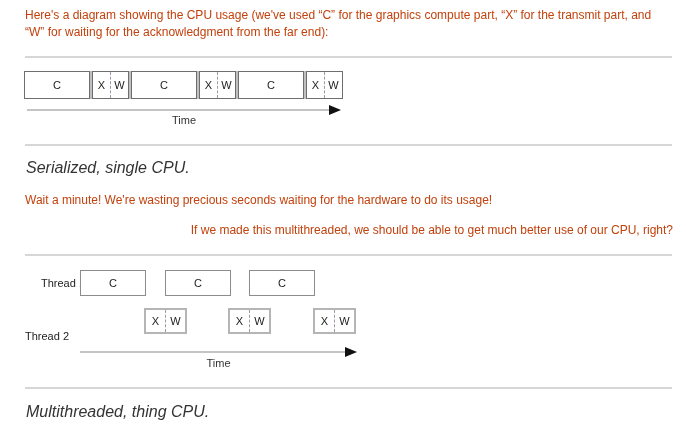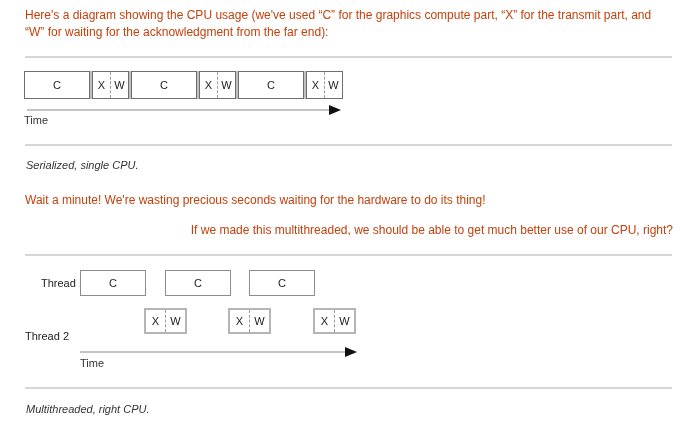--- a/index.html
+++ b/index.html
@@ -1,42 +1,42 @@
 <!DOCTYPE html>
 <html><head>
 <meta charset="utf-8">
 <style>
   html,body{margin:0;padding:0;}
   body{
     width:686px;height:430px;position:relative;background:#ffffff;
     font-family:"Liberation Sans", sans-serif;color:#333333;overflow:hidden;
   }
   .para{position:absolute;left:25px;width:648px;font-size:12px;line-height:17px;margin:0;color:#c2410c;}
-  .caption{position:absolute;left:26px;margin:0;font-size:11px;font-style:italic;color:#333;}
+  .caption{position:absolute;left:26px;margin:0;font-size:16px;font-style:italic;color:#333;}
   .rule{position:absolute;left:25px;width:647px;height:2px;background:#d6d6d6;}
   .r1{top:56px;} .r2{top:144px;} .r3{top:254px;} .r4{top:387px;}
 
   
   .strip{position:absolute;left:24px;top:71px;height:28px;display:inline-flex;gap:2px;background:#c0c0c0;}
   .strip .cbox{box-sizing:border-box;width:66px;height:28px;border:1px solid #6e6e6e;background:#fff;
     display:flex;align-items:center;justify-content:center;font-size:11px;color:#222;}
   .strip .xwbox{box-sizing:border-box;width:37px;height:28px;border:1px solid #6e6e6e;background:#fff;display:flex;}
   .cell{flex:1;display:flex;align-items:center;justify-content:center;font-size:11px;color:#222;}
   .wcell{border-left:1px dashed #a295a8;}
 
   
   .arrow{position:absolute;height:12px;}
   .a1{left:27px;top:104px;width:314px;}
   .a2{left:80px;top:346px;width:277px;}
   .arrow .line{position:absolute;left:0;top:5px;height:2px;background:#c4c4c4;}
   .a1 .line{width:302px;} .a2 .line{width:265px;}
   .arrow .head{position:absolute;top:1px;width:0;height:0;
     border-top:5px solid transparent;border-bottom:5px solid transparent;border-left:12px solid #111;}
   .a1 .head{left:302px;} .a2 .head{left:265px;}
-  .timelabel{position:absolute;font-size:11px;color:#333;}
+  .timelabel{position:absolute;font-size:11px;color:#333;text-align:center;}
   .t1{left:24px;top:114px;width:320px;}
   .t2{left:80px;top:357px;width:277px;}
 
   
   .tlabel{position:absolute;left:25px;font-size:11px;color:#222;}
   .tl1{top:277px;margin-left:16px;} .tl2{top:316px;margin-top:14px;}
   .cbox2{position:absolute;top:270px;box-sizing:border-box;width:66px;height:26px;border:1px solid #8c8c8c;
     background:#fff;display:flex;align-items:center;justify-content:center;font-size:11px;color:#222;}
   .cb0{left:80px;} .cb1{left:165px;} .cb2{left:249px;}
   .xwbox2{position:absolute;top:308px;box-sizing:border-box;width:43px;height:26px;border:2px solid #b5b5b5;
@@ -82,21 +82,21 @@
   <div class="arrow a1">
     <div class="line"></div>
     <div class="head"></div>
   </div>
   <div class="timelabel t1">Time</div>
 
   <div class="rule r2"></div>
 
   <p class="caption cap1">Serialized, single CPU.</p>
 
-  <p class="para p2">Wait a minute! We're wasting precious seconds waiting for the hardware to do its thing!</p>
+  <p class="para p2">Wait a minute! We're wasting precious seconds waiting for the hardware to do its usage!</p>
   <p class="para p3">If we made this multithreaded, we should be able to get much better use of our CPU, right?</p>
 
   <div class="rule r3"></div>
 
   <div class="tlabel tl1">Thread 1</div>
   <div class="tlabel tl2">Thread 2</div>
 
   <div class="cbox2 cb0">
       <span>C</span>
     </div>
@@ -121,15 +121,15 @@
   </div>
 
   <div class="arrow a2">
     <div class="line"></div>
     <div class="head"></div>
   </div>
   <div class="timelabel t2">Time</div>
 
   <div class="rule r4"></div>
 
-  <p class="caption cap2">Multithreaded, right CPU.</p>
+  <p class="caption cap2">Multithreaded, thing CPU.</p>
 
 </div>
 
 </body></html>

